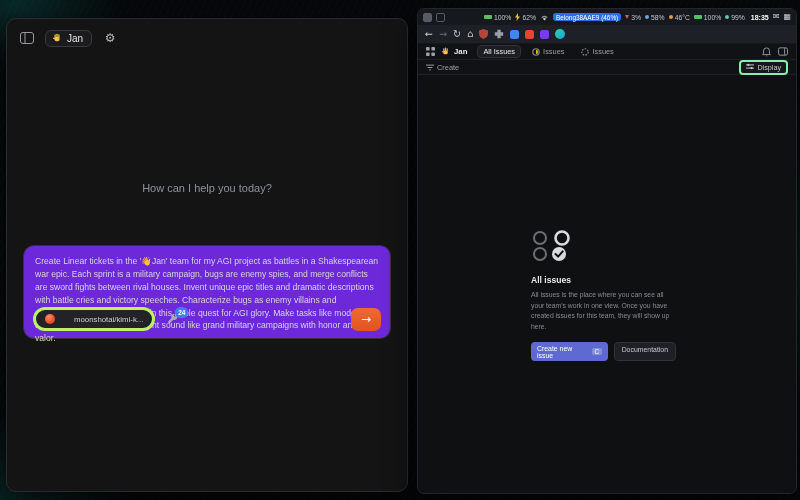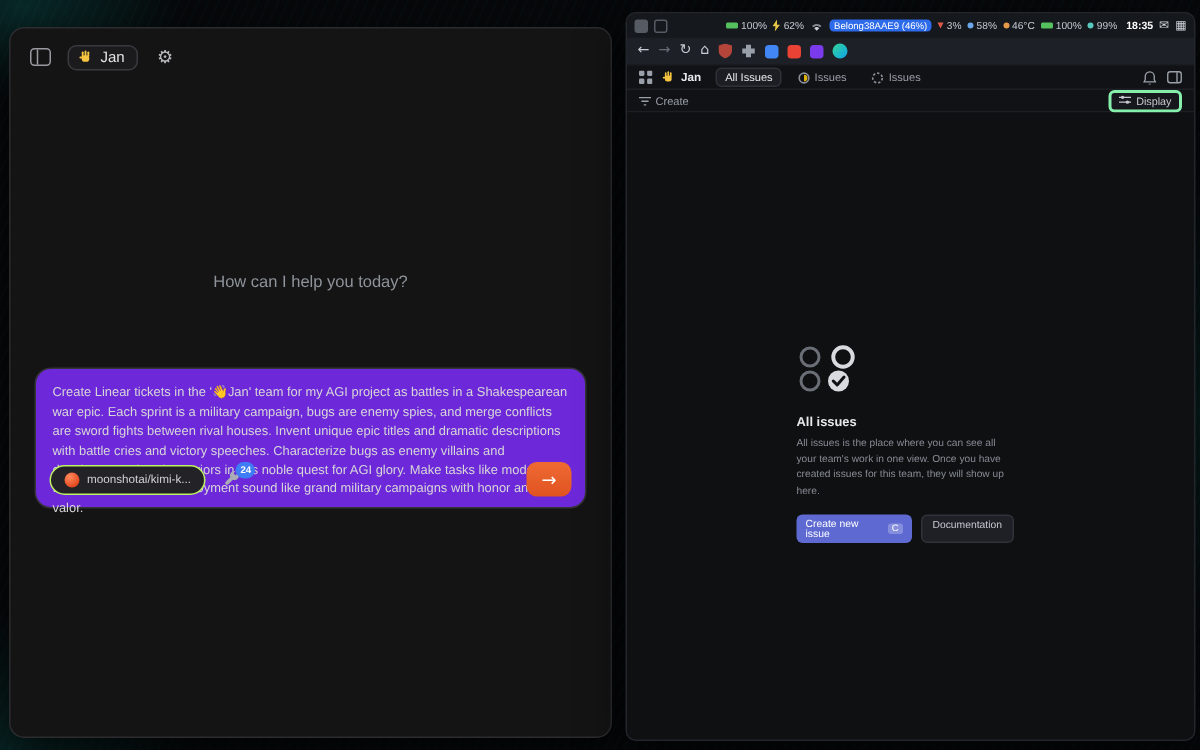--- a/index.html
+++ b/index.html
@@ -22,22 +22,22 @@
   .glyph{font-family:"DejaVu Sans",sans-serif;line-height:1;}
   .team-chip{display:flex;align-items:center;gap:5px;padding:2px 8px 2px 6px;border:1px solid #3a3a3e;
     border-radius:6px;background:#1b1b1d;color:#e4e4e6;font-size:10px;}
   .greeting{position:absolute;top:152px;left:0;right:0;text-align:center;}
   .greeting h1{margin:0;font-family:"Liberation Serif",serif;font-weight:600;font-size:23px;color:#ededee;letter-spacing:.2px;}
   .greeting p{margin:11px 0 0;font-size:11px;color:#8e9399;text-align:center;}
   .composer{position:absolute;left:16px;right:16px;top:226px;height:94px;box-sizing:border-box;
     background:#6d28d9;border:1px solid #343439;border-radius:11px;padding:9px 11px;}
   .composer-text{font-size:8.6px;line-height:1.5;color:#d6d6d9;}
   .composer-row{position:absolute;left:9px;right:9px;bottom:7px;display:flex;align-items:center;gap:11px;}
-  .model-chip{display:flex;align-items:center;gap:5px;height:18px;padding:0 9px;background:#232327;
-    border:1px solid #bef264;border-radius:12px;color:#cfd0d4;font-size:7.8px;}
+  .model-chip{display:flex;align-items:center;gap:19px;height:18px;padding:0 9px;background:#232327;
+    border:3px solid #bef264;border-radius:12px;color:#cfd0d4;font-size:7.8px;}
   .model-dot{width:10px;height:10px;border-radius:50%;background:radial-gradient(circle at 35% 30%,#ff8a5c,#e2491f 72%);}
   .tools{position:relative;width:14px;height:14px;color:#a6a9b0;}
   .tools-badge{position:absolute;top:-5px;right:-8px;min-width:11px;height:11px;border-radius:6px;background:#3f7df6;
     color:#fff;font-size:6.4px;font-weight:700;display:flex;align-items:center;justify-content:center;padding:0 1px;}
   .send-btn{margin-left:auto;width:30px;height:23px;border-radius:7px;background:linear-gradient(#ef6a33,#e05320);
     color:#fff;font-size:12px;display:flex;align-items:center;justify-content:center;}
 
   
   .remote{position:absolute;left:417px;top:8px;width:378px;height:484px;border-radius:7px;overflow:hidden;
     border:1px solid #23262c;display:flex;flex-direction:column;background:#101114;box-shadow:0 10px 30px rgba(0,0,0,.65);}

